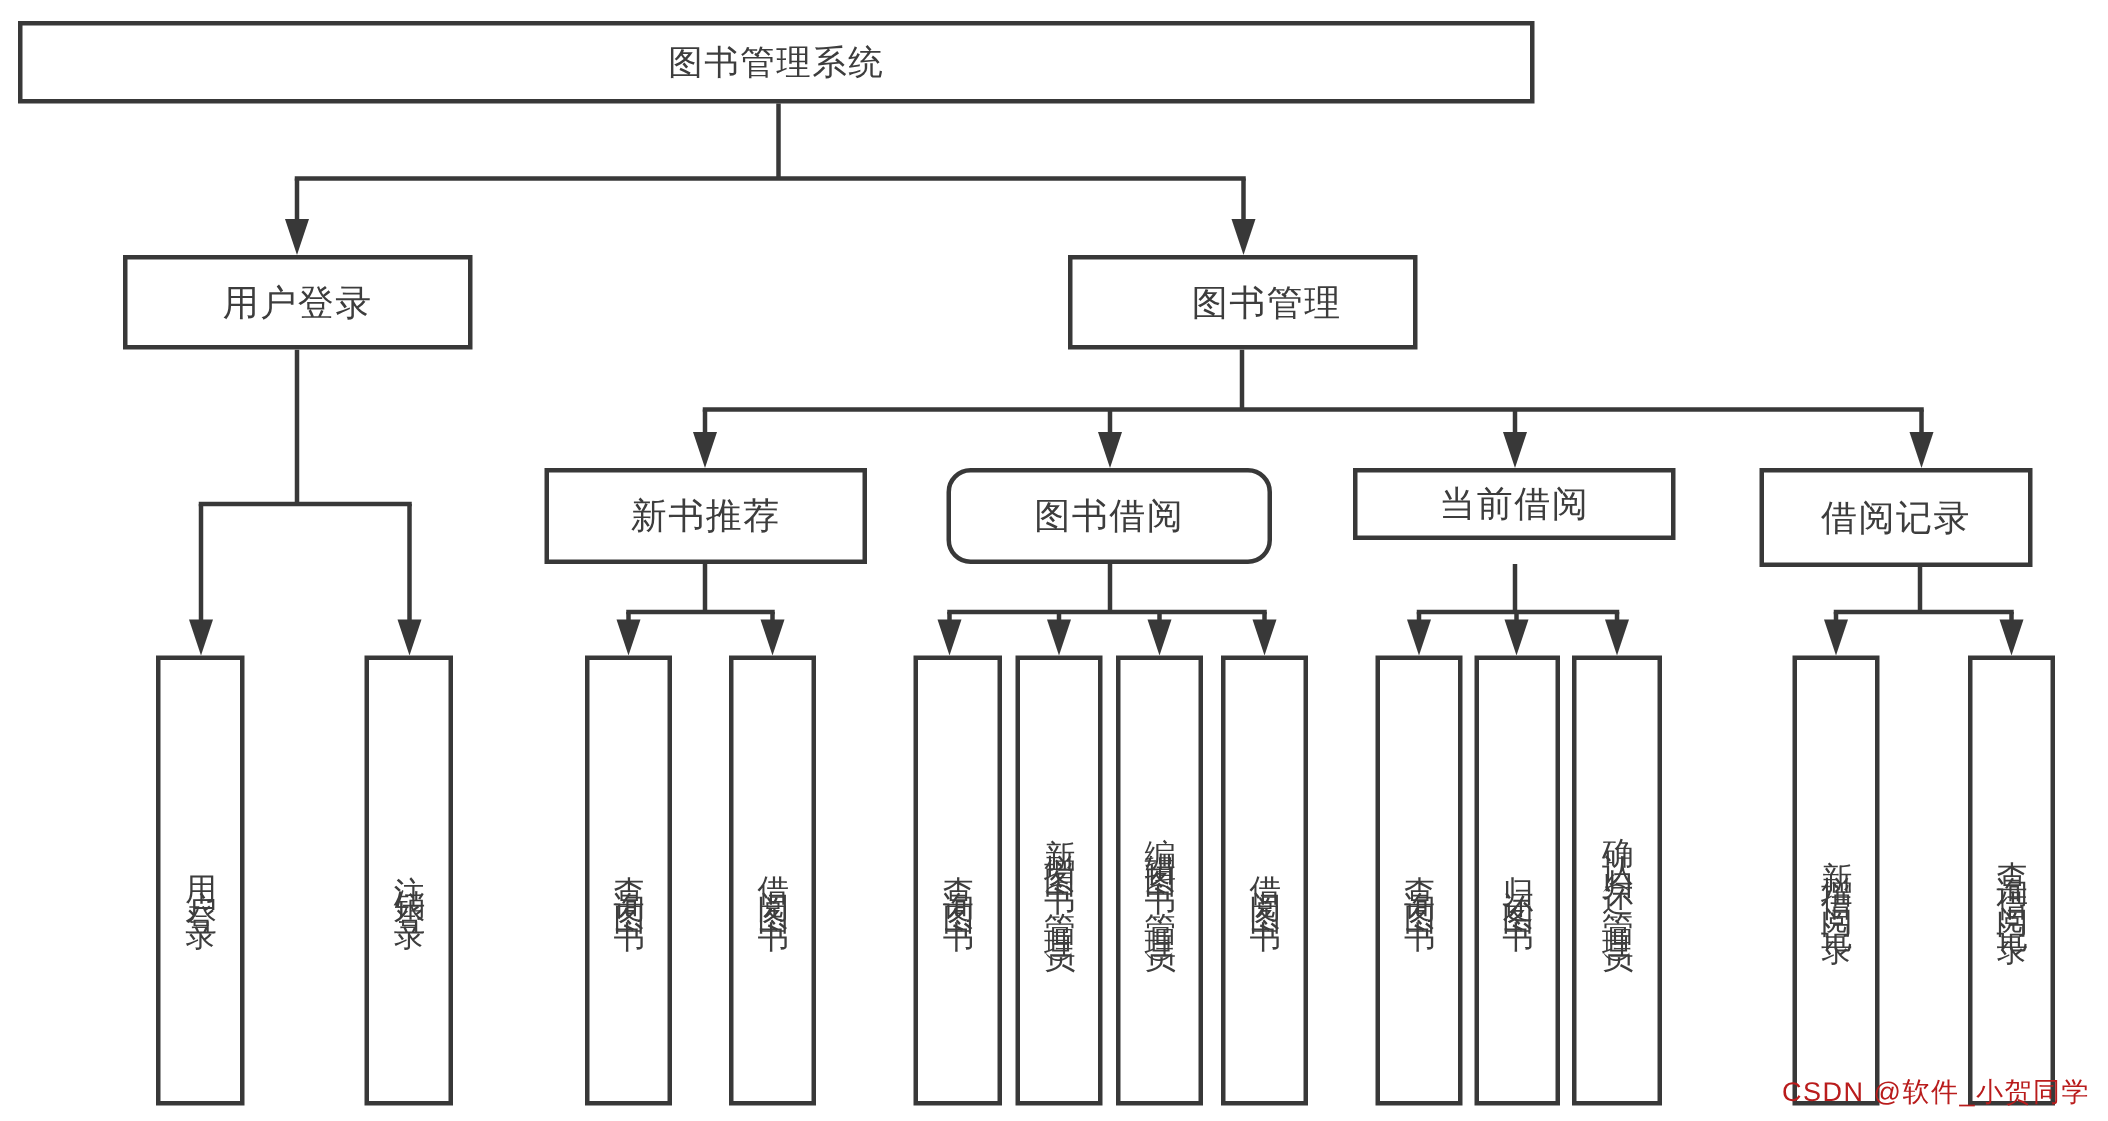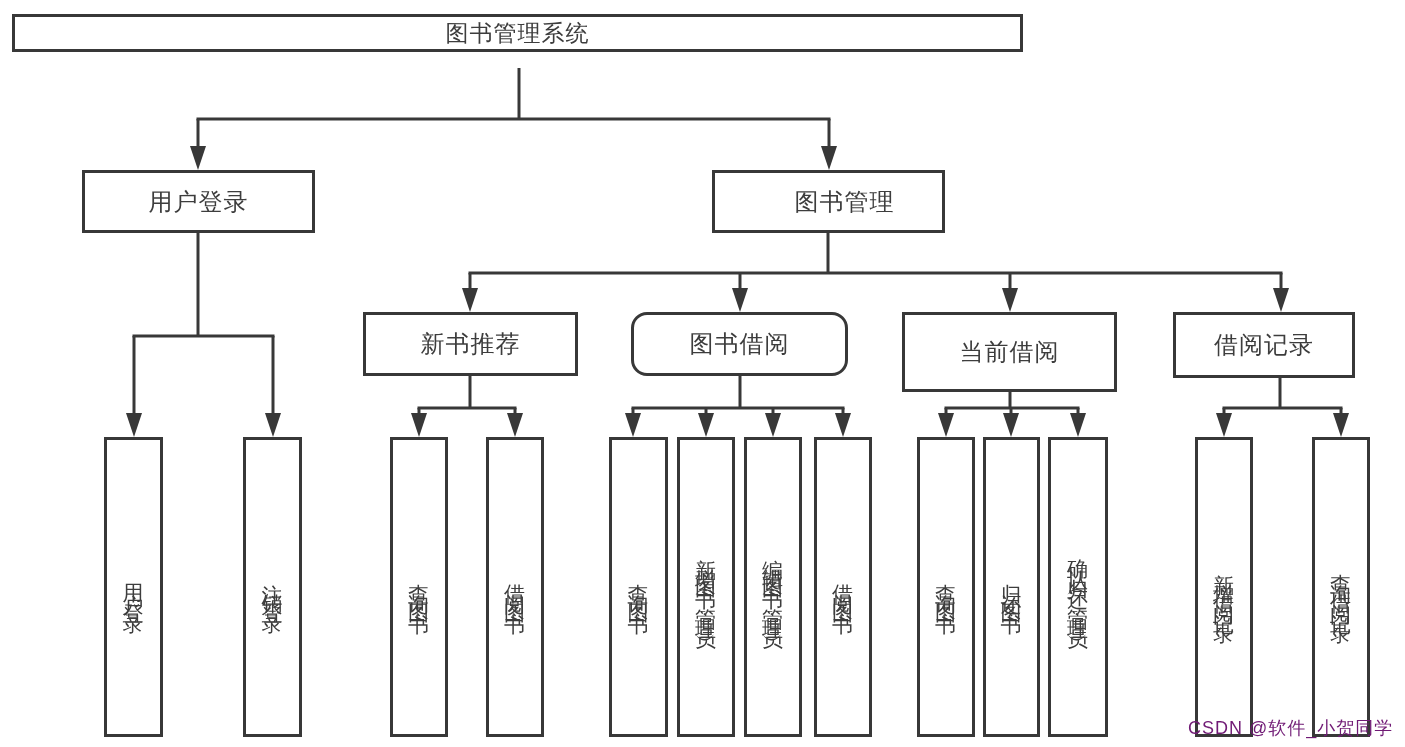--- a/index.html
+++ b/index.html
@@ -13,21 +13,21 @@
     display:flex;align-items:center;justify-content:center;z-index:2;
     color:#3d3d3d;
   }
   .node.h .lbl{font-size:24px;letter-spacing:1px;white-space:nowrap;}
   .node.root .lbl{font-size:23px;}
   .node.v .lbl{
     writing-mode:vertical-rl;text-orientation:mixed;
     font-size:21px;line-height:1;letter-spacing:10px;white-space:nowrap;
   }
   .watermark{
-    position:absolute;z-index:6;color:#701a75;font-size:18px;letter-spacing:1px;
+    position:absolute;z-index:6;color:#b91c1c;font-size:18px;letter-spacing:1px;
     white-space:nowrap;
   }
 </style>
 </head>
 <body>
 
 <div id="stage">
 
   <svg id="connectors" width="1405" height="747" viewBox="0 0 1405 747">
     <g stroke="#383838" stroke-width="3" fill="none">
@@ -95,38 +95,38 @@
 
       <polygon points="938,413 954,413 946,437"></polygon>
       <polygon points="1003,413 1019,413 1011,437"></polygon>
       <polygon points="1070,413 1086,413 1078,437"></polygon>
 
       <polygon points="1216,413 1232,413 1224,437"></polygon>
       <polygon points="1333,413 1349,413 1341,437"></polygon>
     </g>
   </svg>
 
-  <div class="node h root" style="left:12px;top:14px;width:1011px;height:38px;">
+  <div class="node h root" style="left:12px;top:14px;width:1011px;height:55px;">
     <span class="lbl">图书管理系统</span>
   </div>
 
   <div class="node h" style="left:82px;top:170px;width:233px;height:63px;">
     <span class="lbl">用户登录</span>
   </div>
   <div class="node h" style="left:712px;top:170px;width:233px;height:63px;padding-left:32px;">
     <span class="lbl">图书管理</span>
   </div>
 
   <div class="node h" style="left:363px;top:312px;width:215px;height:64px;text-align:right;">
     <span class="lbl">新书推荐</span>
   </div>
   <div class="node h" style="left:631px;top:312px;width:217px;height:64px;border-radius:16px;">
     <span class="lbl">图书借阅</span>
   </div>
-  <div class="node h" style="left:902px;top:312px;width:215px;height:80px;">
+  <div class="node h" style="left:902px;top:312px;width:215px;height:48px;">
     <span class="lbl">当前借阅</span>
   </div>
   <div class="node h" style="left:1173px;top:312px;width:182px;height:66px;">
     <span class="lbl">借阅记录</span>
   </div>
 
   <div class="node v" style="left:104px;top:437px;width:59px;height:300px;">
     <span class="lbl">用户登录</span>
   </div>
   <div class="node v" style="left:243px;top:437px;width:59px;height:300px;">

